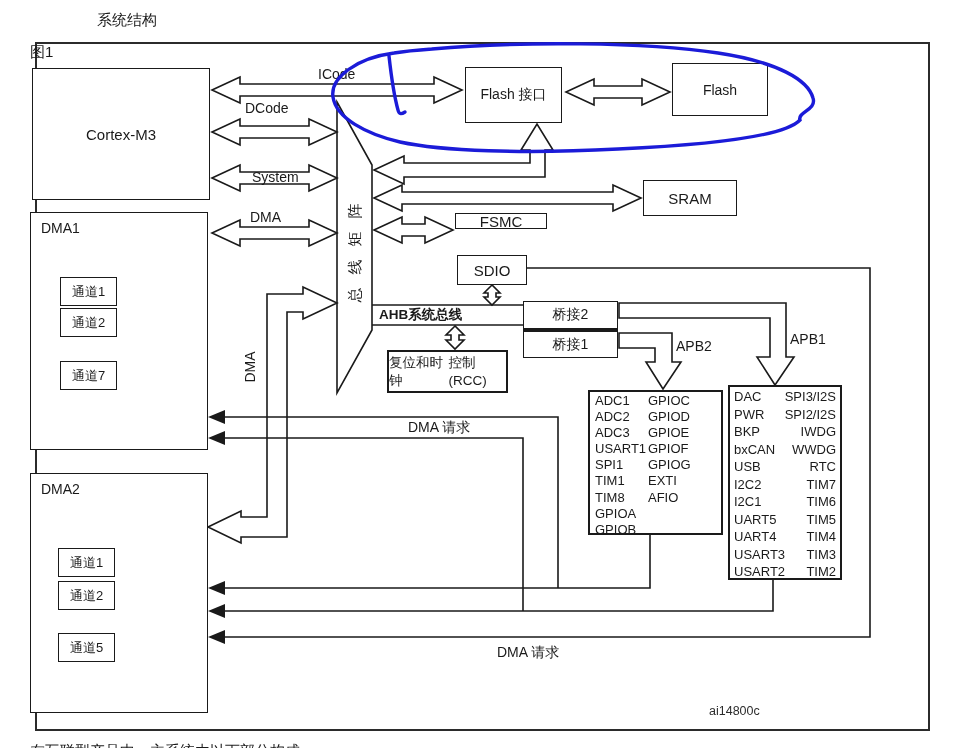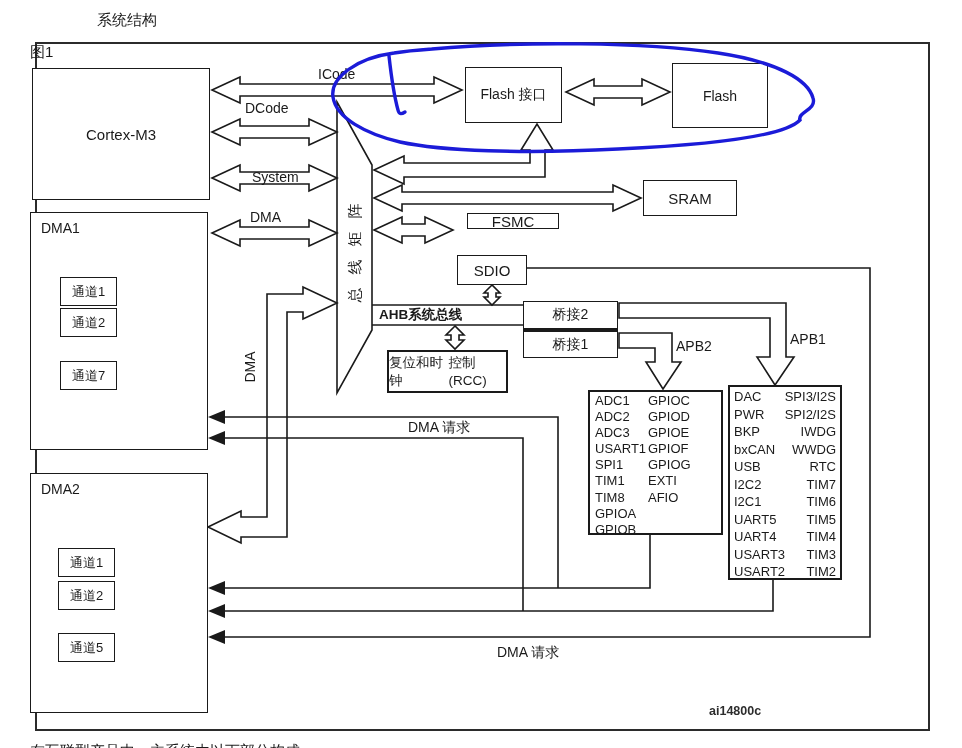--- a/index.html
+++ b/index.html
@@ -125,27 +125,27 @@
   <div class="box" style="left:58px;top:581px;width:57px;height:29px;">
     <div class="cc" style="font-size:13px;">通道2</div>
   </div>
   <div class="box" style="left:58px;top:633px;width:57px;height:29px;">
     <div class="cc" style="font-size:13px;">通道5</div>
   </div>
 
   <div class="box" style="left:465px;top:67px;width:97px;height:56px;">
     <div class="cc" style="font-size:14px;">Flash 接口</div>
   </div>
-  <div class="box" style="left:672px;top:63px;width:96px;height:65px;">
+  <div class="box" style="left:672px;top:63px;width:96px;height:53px;">
     <div class="cc" style="font-size:14px;">Flash</div>
   </div>
   <div class="box" style="left:643px;top:180px;width:94px;height:36px;">
     <div class="cc" style="font-size:15px;">SRAM</div>
   </div>
-  <div class="box" style="left:467px;top:213px;width:92px;height:16px;">
+  <div class="box" style="left:455px;top:213px;width:92px;height:16px;">
     <div class="cc" style="font-size:15px;">FSMC</div>
   </div>
   <div class="box" style="left:457px;top:255px;width:70px;height:30px;">
     <div class="cc" style="font-size:15px;">SDIO</div>
   </div>
 
   <div class="box" style="left:523px;top:301px;width:95px;height:28px;">
     <div class="cc" style="font-size:14px;">桥接2</div>
   </div>
   <div class="box" style="left:523px;top:329px;width:95px;height:29px;border-top-width:3px;">
@@ -213,21 +213,21 @@
   <span class="lbl buslbl" style="left:245px;top:100px;">DCode</span>
   <span class="lbl buslbl" style="left:252px;top:169px;text-align:right;">System</span>
   <span class="lbl buslbl" style="left:250px;top:209px;">DMA</span>
   <span class="lbl buslbl vtext" style="left:232px;top:359px;width:36px;text-align:center;">DMA</span>
   <span class="lbl vtext" style="left:295px;top:237px;width:120px;text-align:center;font-size:15px;letter-spacing:13px;">总线矩阵</span>
   <span class="lbl" style="left:377px;top:306px;font-size:13.5px;font-weight:bold;background:#fff;padding:0 2px;">AHB系统总线</span>
   <span class="lbl buslbl" style="left:676px;top:338px;">APB2</span>
   <span class="lbl buslbl" style="left:790px;top:331px;">APB1</span>
   <span class="lbl buslbl" style="left:408px;top:419px;">DMA 请求</span>
   <span class="lbl buslbl" style="left:497px;top:644px;">DMA 请求</span>
-  <span class="lbl" style="left:709px;top:704px;font-size:12.5px;color:#2d2d2d;font-weight:bold;">ai14800c</span>
+  <span class="lbl" style="left:709px;top:704px;font-size:12.5px;color:#2d2d2d;">ai14800c</span>
   <span class="lbl" style="left:30px;top:742px;font-size:15px;">在互联型产品中，主系统由以下部分构成：</span>
 
   <svg class="anno" width="962" height="748" viewBox="0 0 962 748">
     <g fill="none" stroke="#1b1bd8" stroke-width="3.4" stroke-linecap="round">
       <path d="M 432 49 C 520 41 645 42 718 53 C 778 62 808 80 813 98 C 817 110 797 112 800 120 C 784 137 706 145 618 149 C 523 154 441 151 400 142 C 366 134 336 118 333 97 C 330 78 356 58 394 53 C 406 51 418 50 432 49"></path>
       <path d="M 389 56 C 391 74 393 92 398 110 C 399 115 402 114 405 112"></path>
     </g>
   </svg>
 
 </div>

